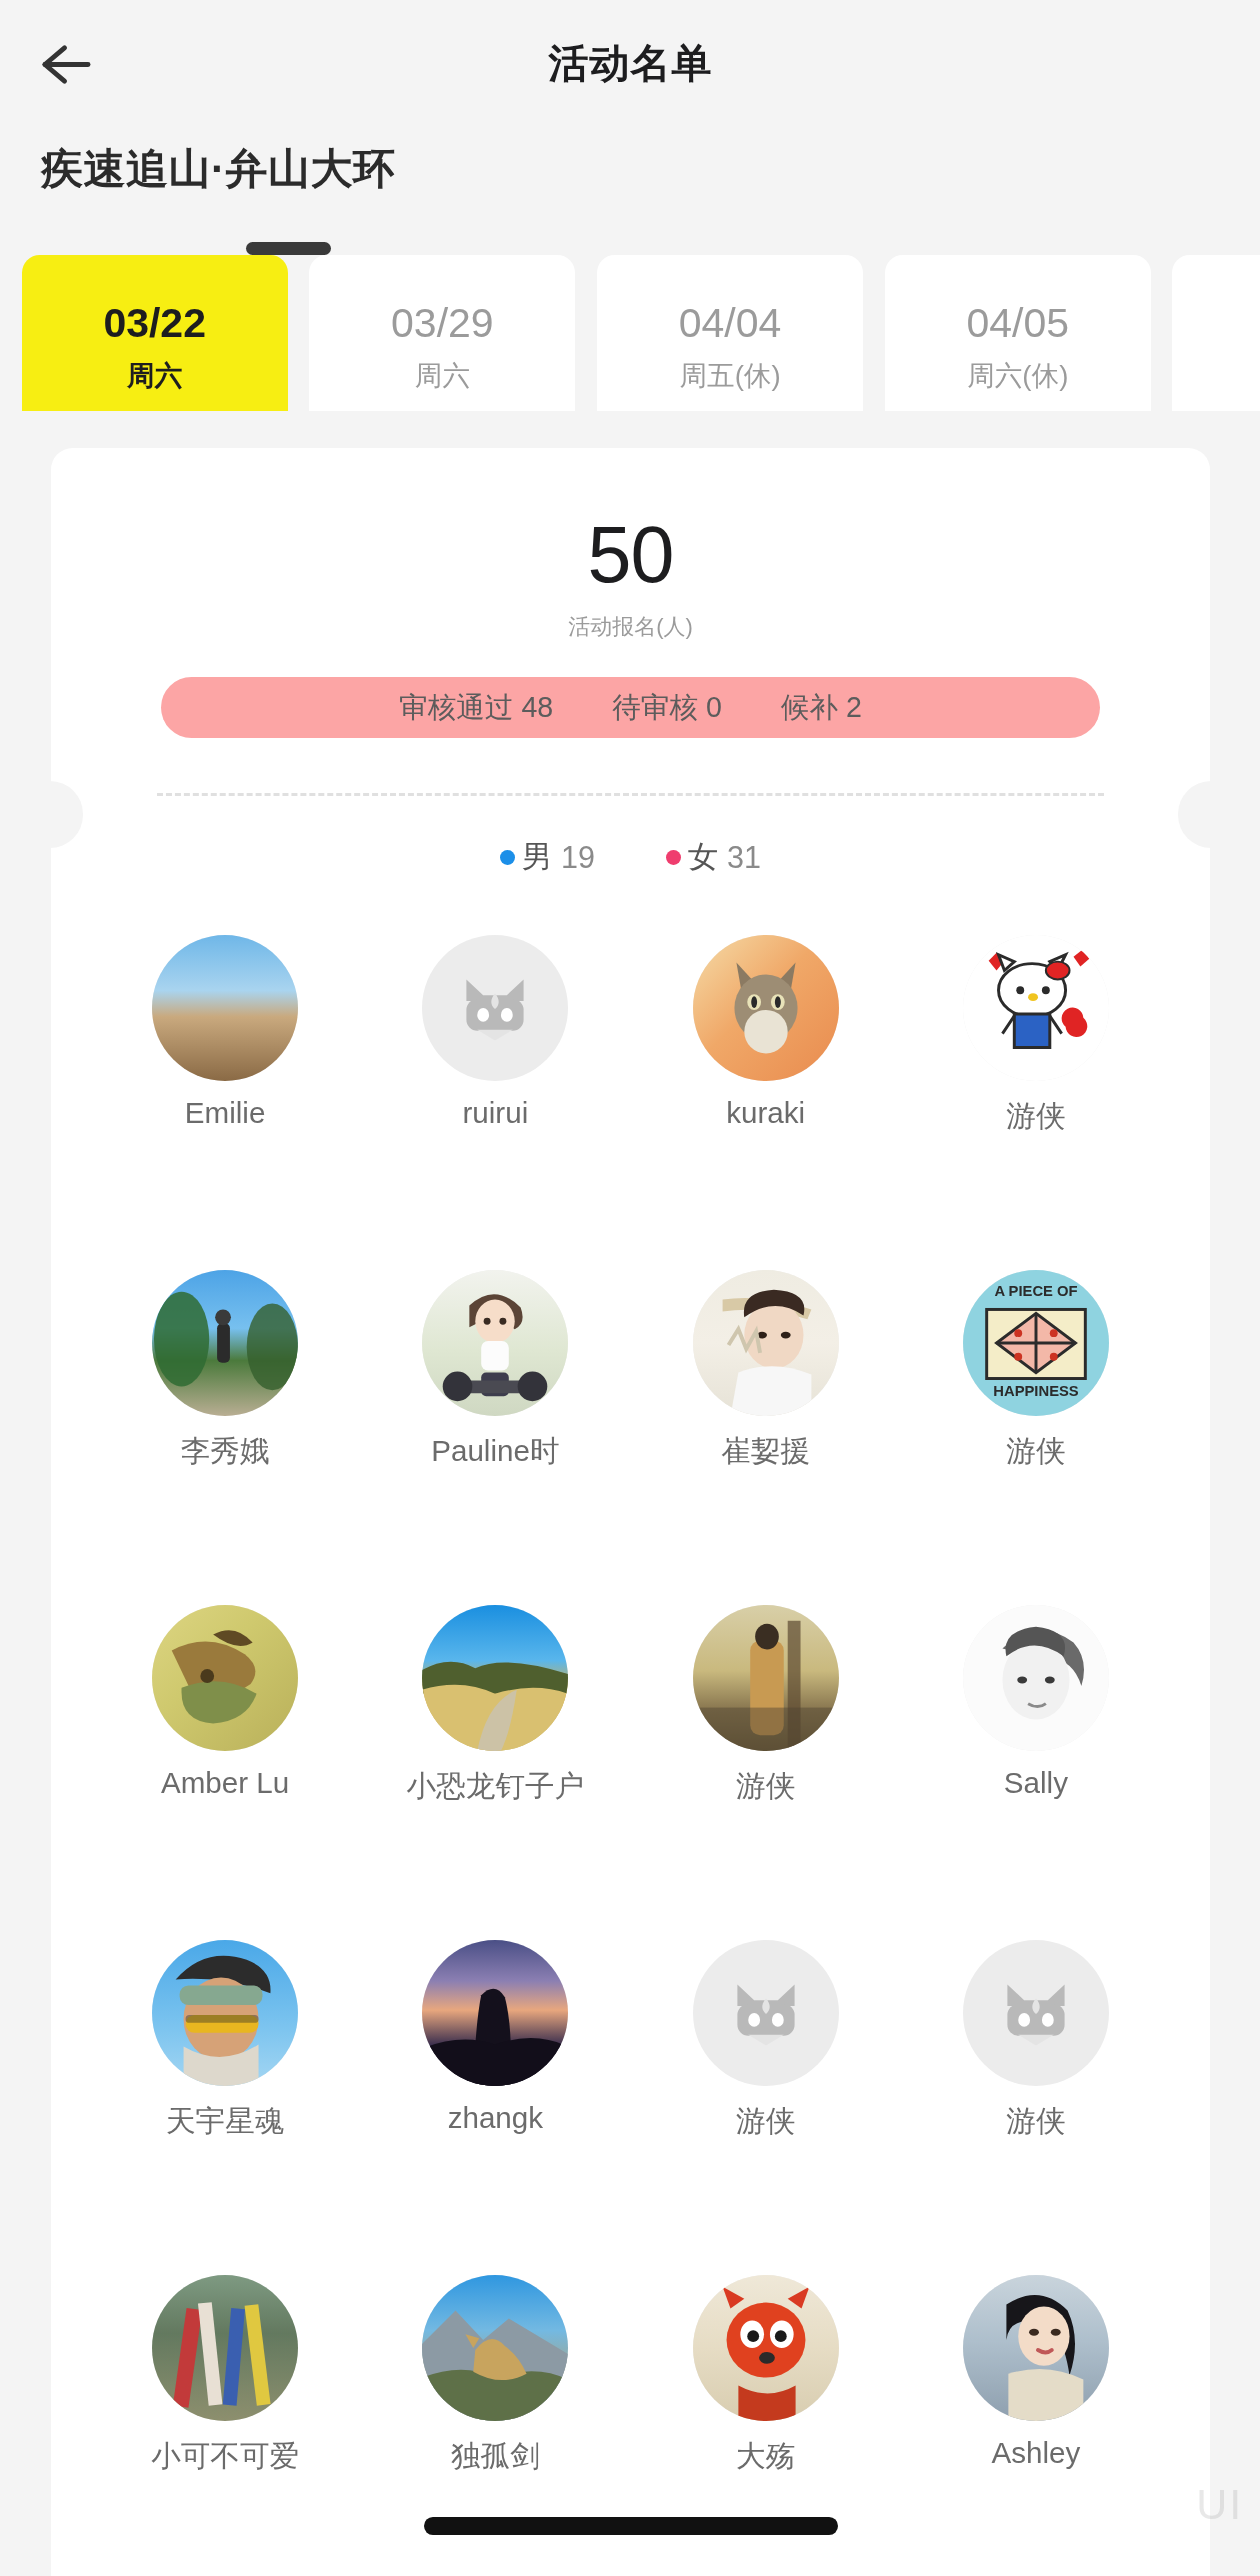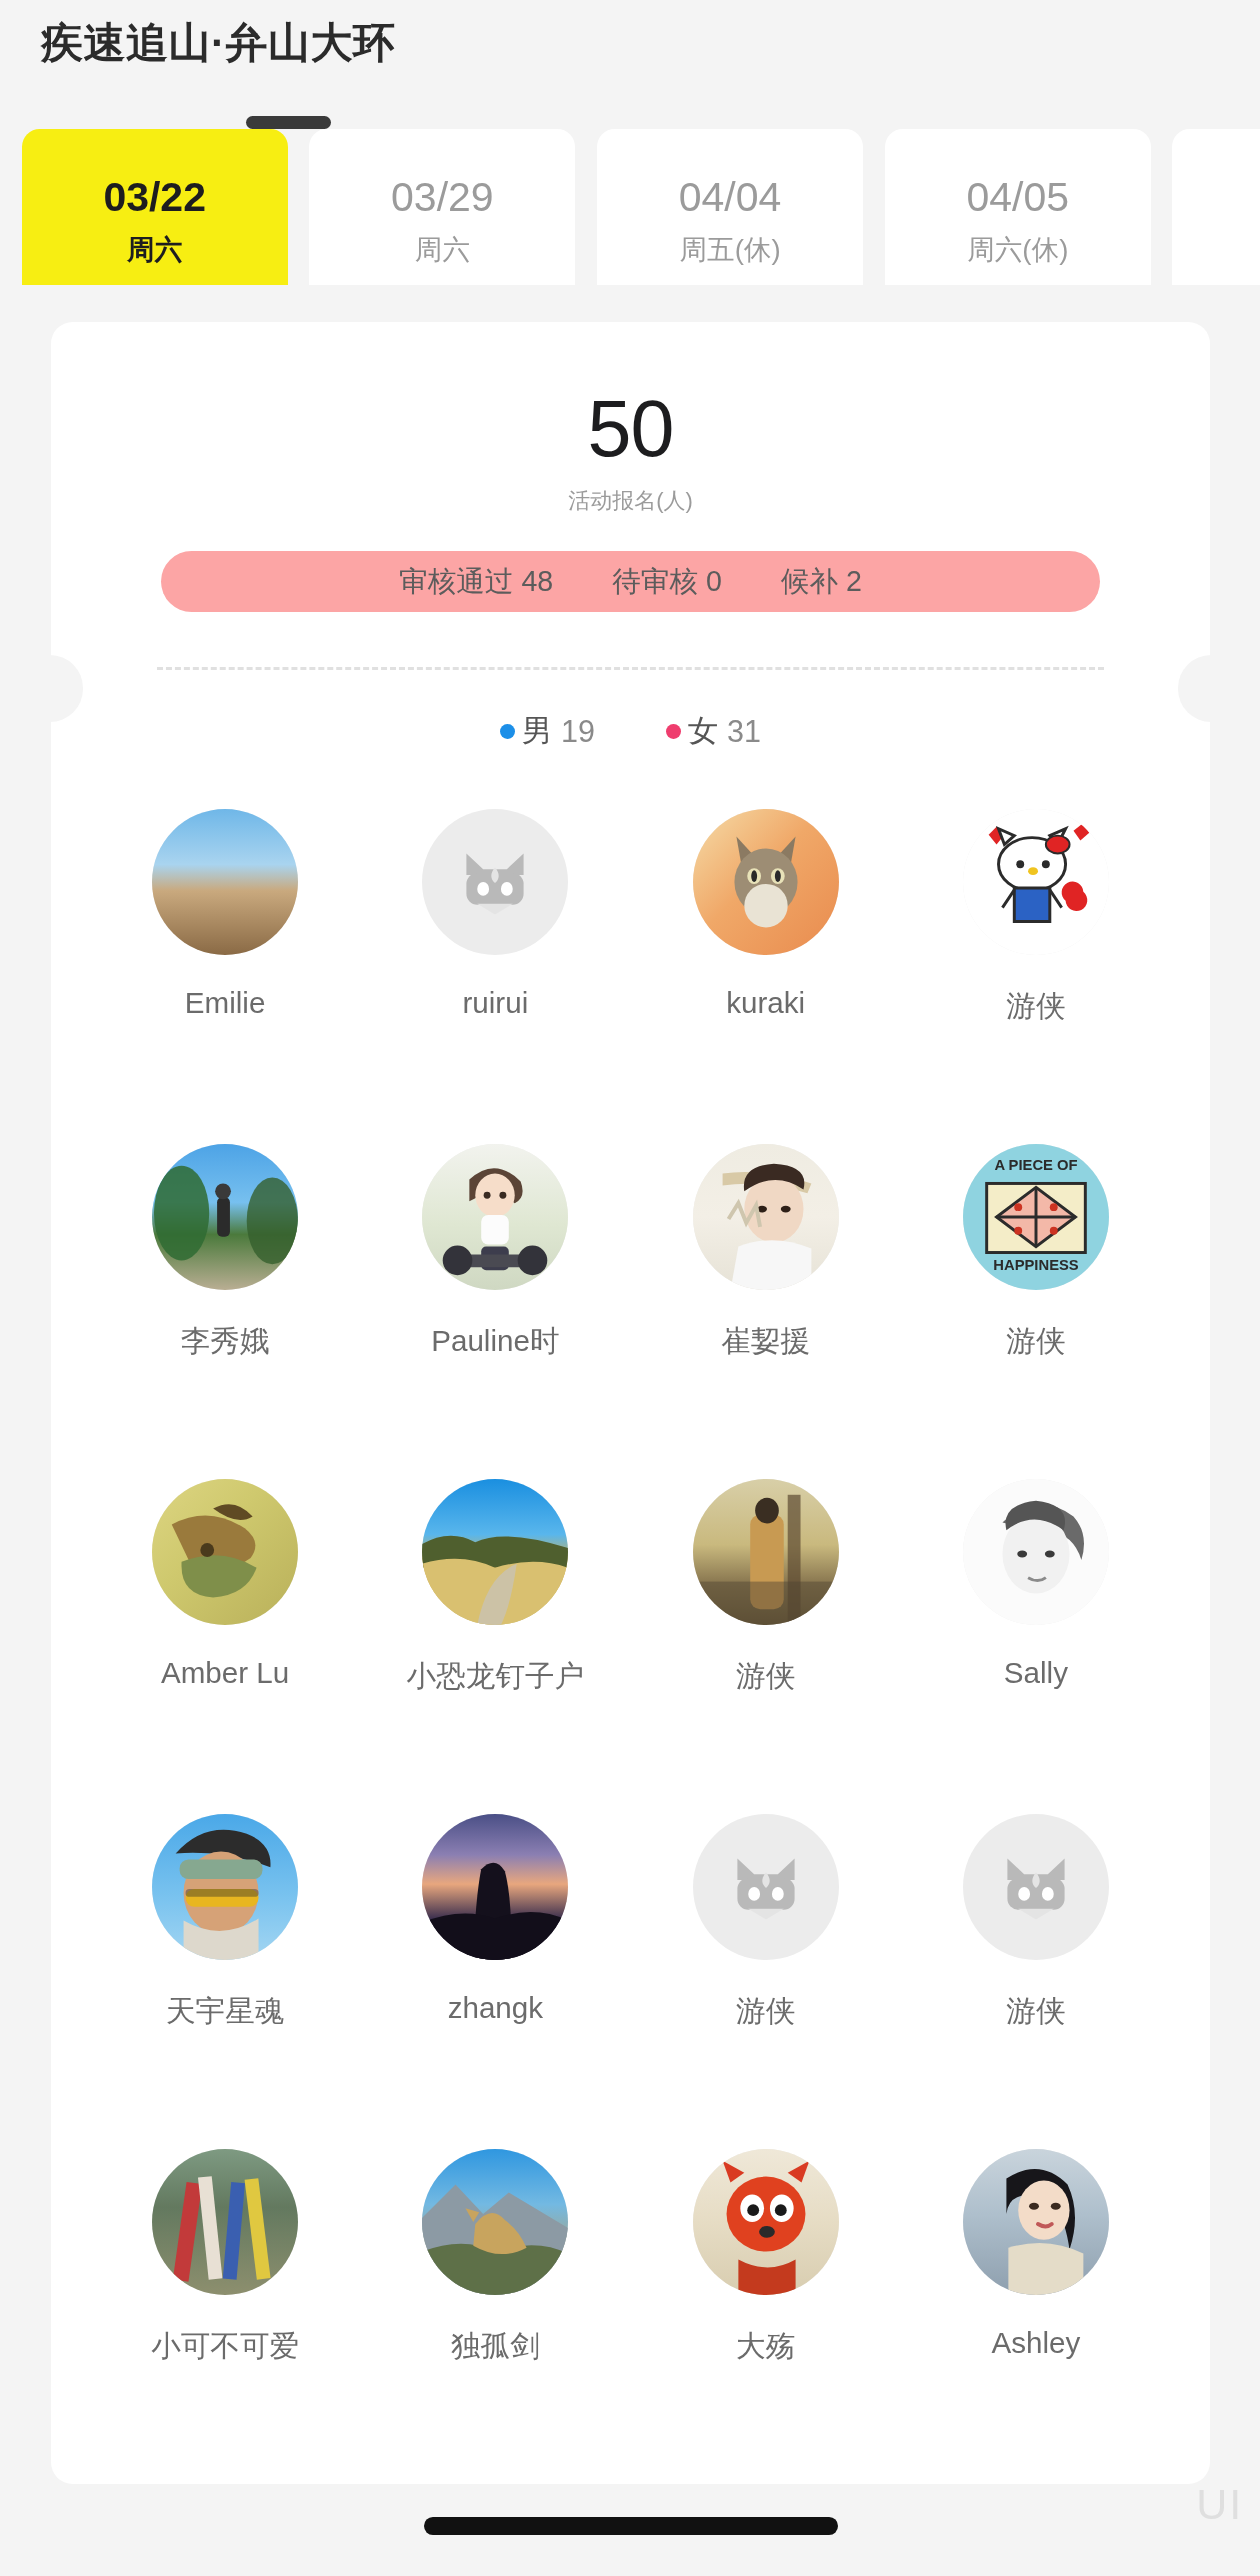--- a/index.html
+++ b/index.html
@@ -202,21 +202,21 @@
   .avatar {
     width: 146px;
     height: 146px;
     border-radius: 50%;
     overflow: hidden;
     position: relative;
     background: #efefef;
   }
   .avatar .av-inner { position: absolute; inset: 0; }
   .member-name {
-    margin-top: 31px;
+    margin-top: 15px;
     font-size: 29.6px;
     color: #6b6b6b;
     text-align: right;
     white-space: nowrap;
   }
 
   
   .av-default { background: #ececec; }
   .av-default .cat {
     position: absolute;
@@ -247,20 +247,31 @@
     height: 17.7px;
     background: #111;
     border-radius: 8.9px;
   }
 </style>
 </head>
 <body>
 
 <div class="phone">
 
+  <div class="navbar">
+    <div class="back-btn">
+      <span>
+        <svg width="57" height="49" viewBox="0 0 58 50">
+          <path d="M28 8 L8 25 L28 42" fill="none" stroke="#333" stroke-width="5" stroke-linecap="round" stroke-linejoin="round"></path>
+          <line x1="8" y1="25" x2="52" y2="25" stroke="#333" stroke-width="5" stroke-linecap="round"></line>
+        </svg>
+      </span>
+    </div>
+    <div class="nav-title">活动名单</div>
+  </div>
 
   <div class="activity-title-wrap">
     <span class="activity-title">疾速追山·弁山大环</span>
     <span class="title-underline"></span>
   </div>
 
   <div class="date-tabs">
 
     <div class="date-tab active">
       <div class="d-date">03/22</div>

